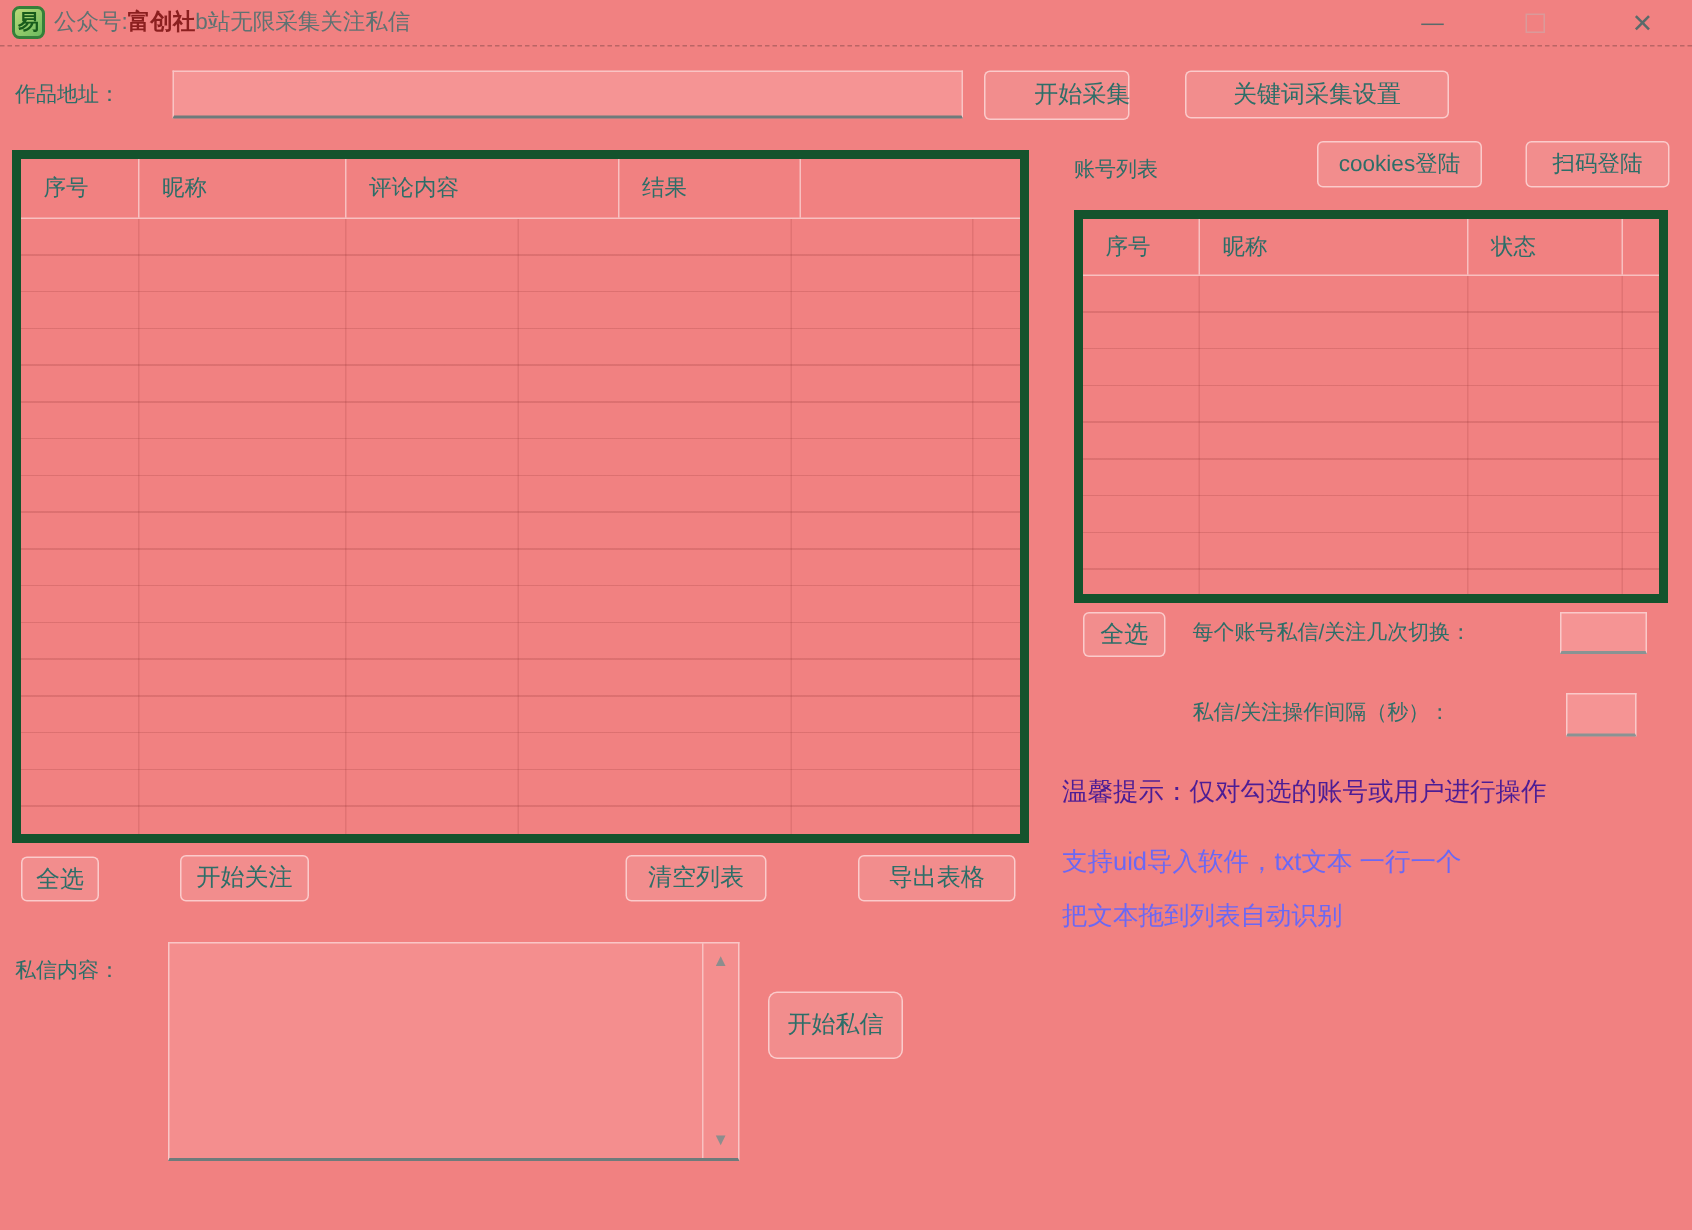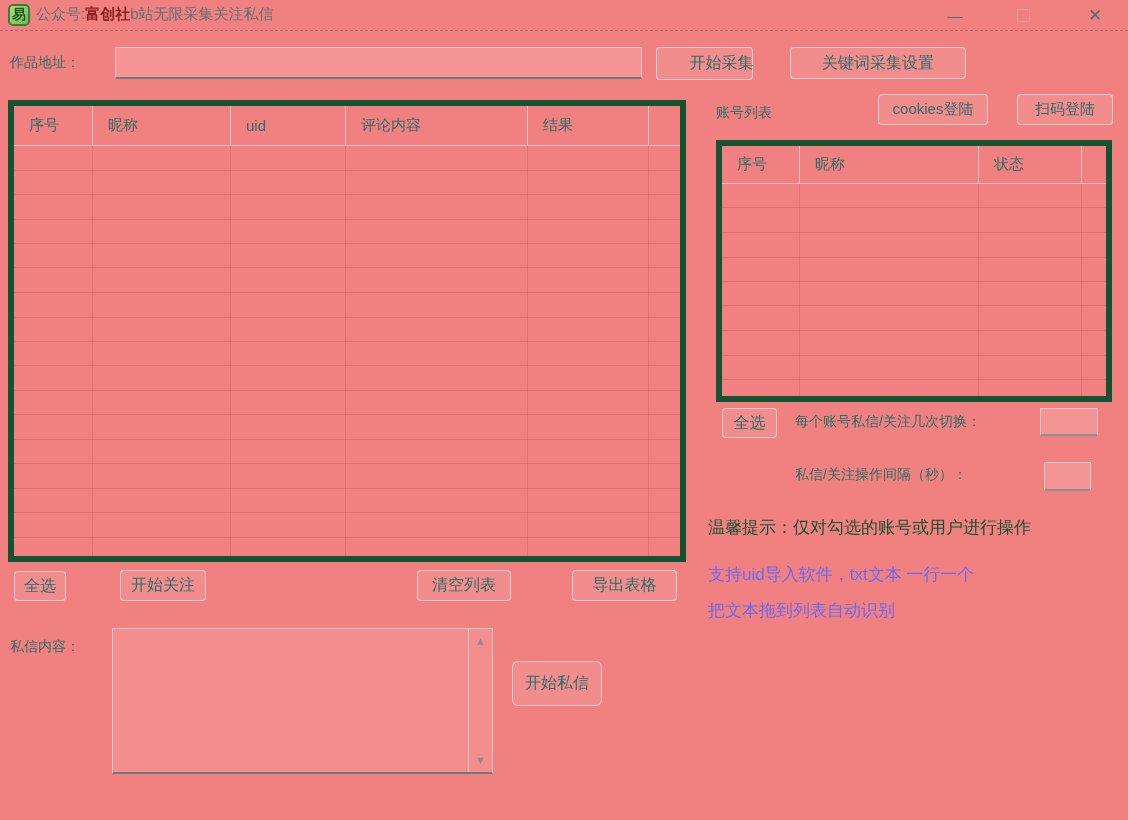--- a/index.html
+++ b/index.html
@@ -54,21 +54,21 @@
     background:repeating-linear-gradient(to bottom,transparent 0,transparent 23.5px,var(--grid) 23.5px,var(--grid) 24.5px);}
   .col{height:100%;border-right:1px solid rgba(139,46,46,0.16);}
   .col:last-child{border-right:none;flex:1;}
 
   
   .mini-input{position:absolute;background:var(--input-bg);
     border:1px solid rgba(255,255,255,0.5);border-bottom:2px solid #8a9393;
     outline:none;font-size:14px;color:#333;padding:0 4px;}
 
   
-  .tip-green{position:absolute;color:#14532d;font-size:17px;font-weight:500;white-space:nowrap;}
+  .tip-green{position:absolute;color:#4c1d95;font-size:17px;font-weight:500;white-space:nowrap;}
   .tip-blue{position:absolute;color:#6a68f5;font-size:17px;white-space:nowrap;}
 
   
   .msg-box{position:absolute;left:112px;top:628px;width:381px;height:146px;
     background:#f48e8e;border:1px solid rgba(255,255,255,0.5);
     border-bottom:2px solid var(--dark-underline);display:flex;}
   .msg-box textarea{flex:1;background:transparent;border:none;outline:none;resize:none;
     font-size:15px;color:#333;padding:4px 6px;overflow:hidden;}
   .msg-scrollbar{width:24px;border-left:1px solid rgba(255,255,255,0.45);position:relative;}
   .scroll-arrow{position:absolute;left:0;width:100%;text-align:center;color:#8d8d8d;font-size:11px;line-height:16px;cursor:default;}
@@ -92,21 +92,20 @@
 
   <div class="label" style="left:10px;top:54px;">作品地址：</div>
   <input class="address-input" value="" style="">
   <div class="btn" style="left:656px;top:47px;width:97px;height:33px;padding-left:34px;">开始采集</div>
   <div class="btn" style="left:790px;top:47px;width:176px;height:32px;">关键词采集设置</div>
 
   <div class="table" style="left:8px;top:100px;width:678px;height:462px;">
     <div class="thead" style="height:40px;">
       <div class="th" style="width:79px;">序号</div>
       <div class="th" style="width:138px;">昵称</div>
-      <div class="th" style="width:115px;">uid</div>
       <div class="th" style="width:182px;">评论内容</div>
       <div class="th" style="width:121px;">结果</div>
       <div class="th"></div>
     </div>
     <div class="tbody">
       <div class="col" style="width:79px;"></div>
       <div class="col" style="width:138px;"></div>
       <div class="col" style="width:115px;"></div>
       <div class="col" style="width:182px;"></div>
       <div class="col" style="width:121px;"></div>

